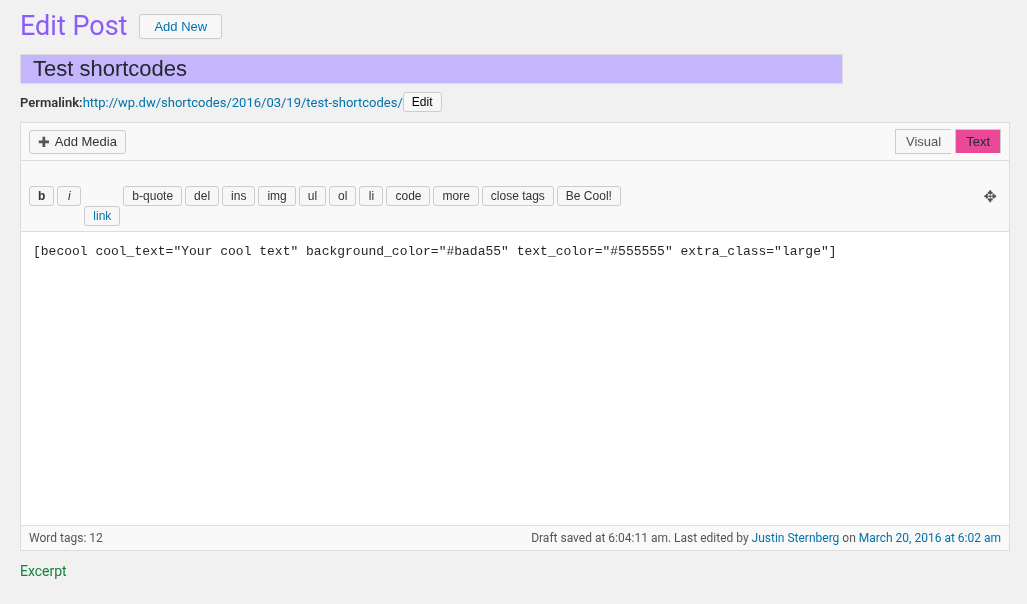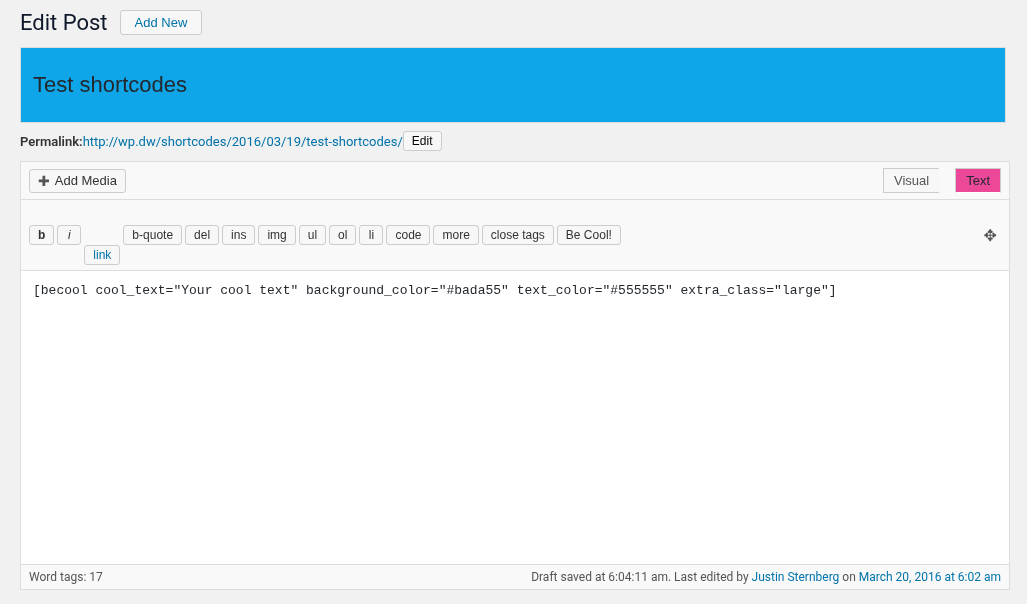--- a/index.html
+++ b/index.html
@@ -13,40 +13,40 @@
       padding: 10px 20px;
       max-width: 1027px;
     }
     .page-header {
       display: flex;
       align-items: center;
       gap: 12px;
       margin-bottom: 12px;
     }
     .page-title {
-      font-size: 22px;
+      font-size: 27px;
       font-weight: 400;
-      color: #0f172a;
+      color: #8b5cf6;
     }
     .add-new-btn {
       font-size: 13px;
       padding: 4px 14px;
       border: 1px solid #ccc;
       background: #f7f7f7;
       color: #0073aa;
       cursor: pointer;
       border-radius: 3px;
       text-decoration: none;
     }
     .post-title-box {
-      background: #0ea5e9;
+      background: #c4b5fd;
       border: 1px solid #ddd;
-      padding: 24px 12px;
+      padding: 1px 12px;
       margin-bottom: 8px;
-      width: 986px;
+      width: 823px;
     }
     .post-title-input {
       font-size: 22px;
       font-weight: 400;
       color: #23282d;
       border: none;
       outline: none;
       width: 100%;
       background: transparent;
     }
@@ -96,21 +96,21 @@
       cursor: pointer;
       border-radius: 3px;
       color: #333;
     }
     .media-icon {
       font-size: 14px;
       color: #555;
     }
     .visual-text-tabs {
       display: flex;
-      gap: 16px;
+      gap: 4px;
     }
     .tab-btn {
       font-size: 13px;
       padding: 4px 10px;
       border: 1px solid #ccc;
       background: #f7f7f7;
       cursor: pointer;
       color: #555;
     }
     .tab-btn.active {
@@ -242,21 +242,21 @@
       <button class="format-btn">close tags</button>
       <button class="format-btn">Be Cool!</button>
       <button class="expand-btn" title="Fullscreen">✥</button>
     </div>
 
     <textarea class="editor-content" style="">[becool cool_text="Your cool text" background_color="#bada55" text_color="#555555" extra_class="large"]</textarea>
 
     <div class="editor-footer">
       <span class="word-count">
         <span>Word tags:</span>
-        <span>17</span>
+        <span>12</span>
       </span>
       <span class="draft-saved">
         Draft saved at 6:04:11 am. Last edited by <a href="#">Justin Sternberg</a> on <a href="#">March 20, 2016 at 6:02 am</a>
       </span>
     </div>
   </div>
 
   <div class="excerpt-label">
     <span>Excerpt</span>
   </div>

